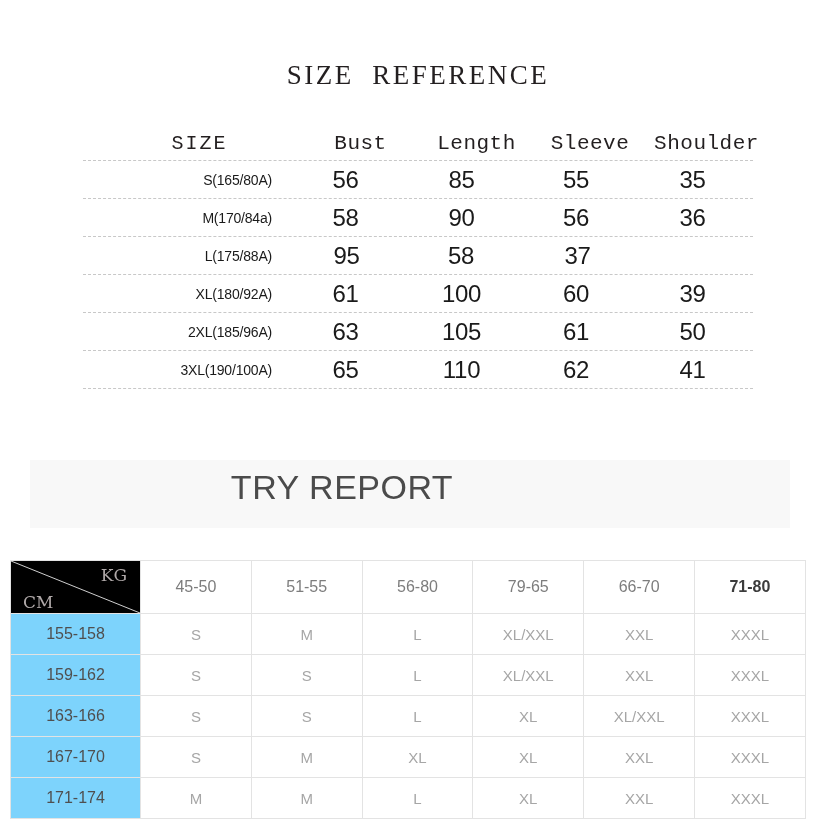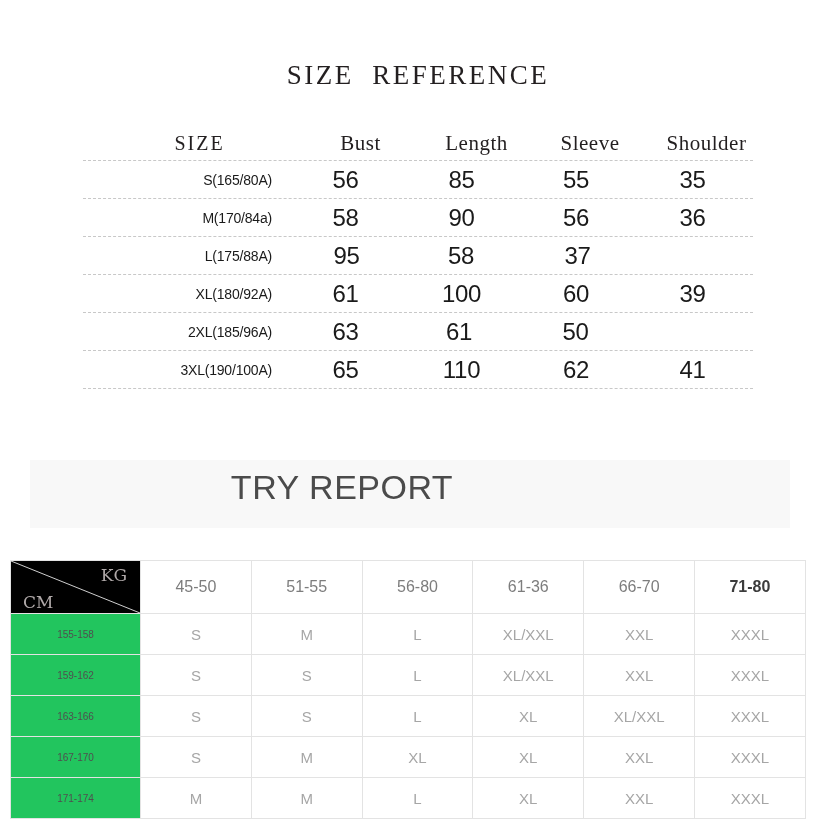--- a/index.html
+++ b/index.html
@@ -79,21 +79,21 @@
     text-align: center;
   }
 
   .col-size   { width: 205px; }
   .col-len    { width: 115px; }
   .col-bust   { width: 117px; }
   .col-sleeve { width: 112px; }
   .col-shoul  { width: 121px; }
 
   .header-row .cell {
-    font-family: Liberation Serif, serif;
+    font-family: Liberation Mono, monospace;
     font-size: 21px;
     color: #231f20;
     letter-spacing: 0.5px;
   }
   .header-row .col-size {
     font-size: 20px;
     letter-spacing: 2px;
     padding-left: 14px;
   }
 
@@ -198,23 +198,23 @@
     background: #ffffff;
     color: #7d7d7d;
     font-size: 16px;
   }
   .fit-table .head-cell.emphasis {
     color: #3c3c3c;
     font-weight: bold;
   }
 
   .fit-table .row-head {
-    background: #22c55e;
+    background: #7dd3fc;
     color: #4f4f4f;
-    font-size: 10px;
+    font-size: 16px;
   }
 
   .fit-table .size-cell {
     color: #a6a6a6;
     font-size: 15px;
   }
 </style>
 </head>
 <body>
 
@@ -261,20 +261,21 @@
         <div class="cell col-size">XL(180/92A)</div>
         <div class="cell col-len">61</div>
         <div class="cell col-bust">100</div>
         <div class="cell col-sleeve">60</div>
         <div class="cell col-shoul">39</div>
       </div>
 
       <div class="size-row data-row">
         <div class="cell col-size">2XL(185/96A)</div>
         <div class="cell col-len">63</div>
+        <div class="cell col-bust">105</div>
         <div class="cell col-sleeve">61</div>
         <div class="cell col-shoul">50</div>
       </div>
 
       <div class="size-row data-row">
         <div class="cell col-size">3XL(190/100A)</div>
         <div class="cell col-len">65</div>
         <div class="cell col-bust">110</div>
         <div class="cell col-sleeve">62</div>
         <div class="cell col-shoul">41</div>
@@ -301,21 +302,21 @@
         <td class="corner-cell">
           <svg class="corner-diag" viewBox="0 0 130 52" preserveAspectRatio="none">
             <line x1="0" y1="0" x2="130" y2="52" stroke="#cfcfcf" stroke-width="1" vector-effect="non-scaling-stroke"></line>
           </svg>
           <span class="corner-kg">KG</span>
           <span class="corner-cm">CM</span>
         </td>
         <td class="head-cell">45-50</td>
         <td class="head-cell">51-55</td>
         <td class="head-cell">56-80</td>
-        <td class="head-cell">61-36</td>
+        <td class="head-cell">79-65</td>
         <td class="head-cell">66-70</td>
         <td class="head-cell emphasis">71-80</td>
       </tr>
 
       <tr>
         <td class="row-head">155-158</td>
         <td class="size-cell">S</td>
         <td class="size-cell">M</td>
         <td class="size-cell">L</td>
         <td class="size-cell">XL/XXL</td>

